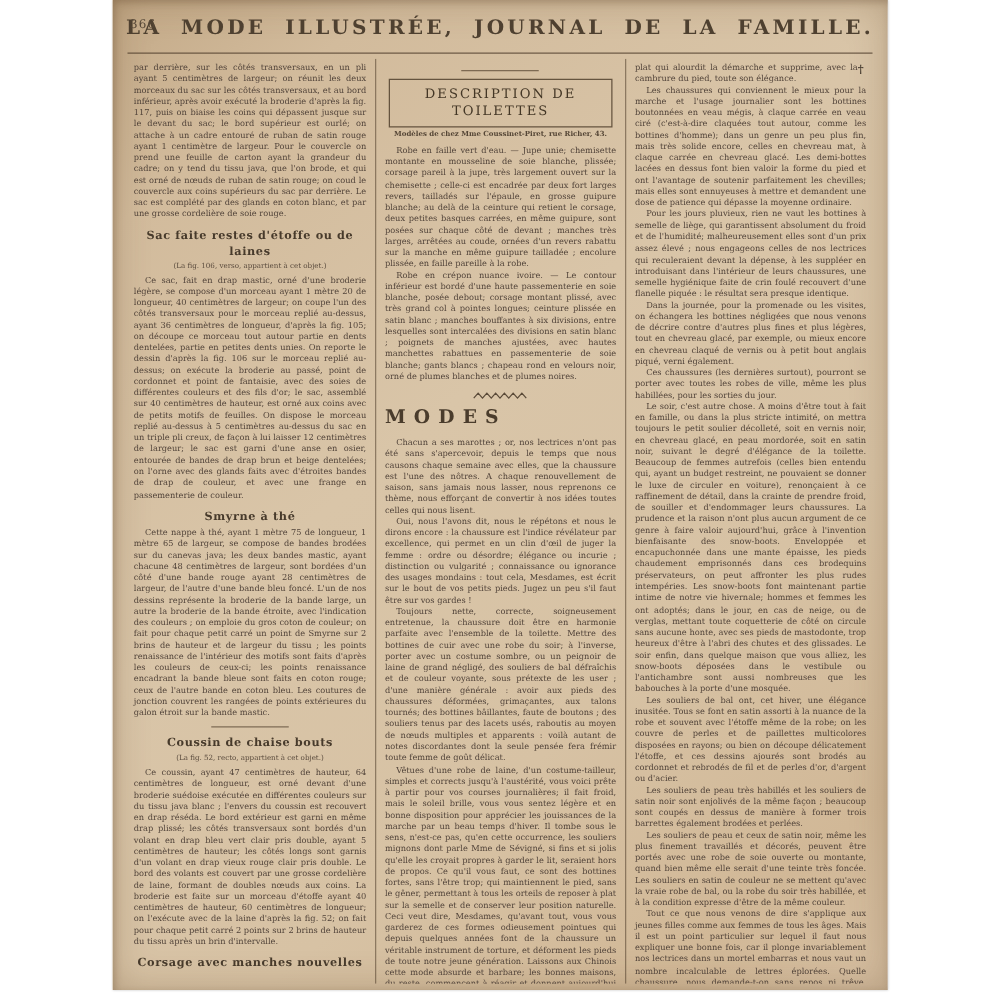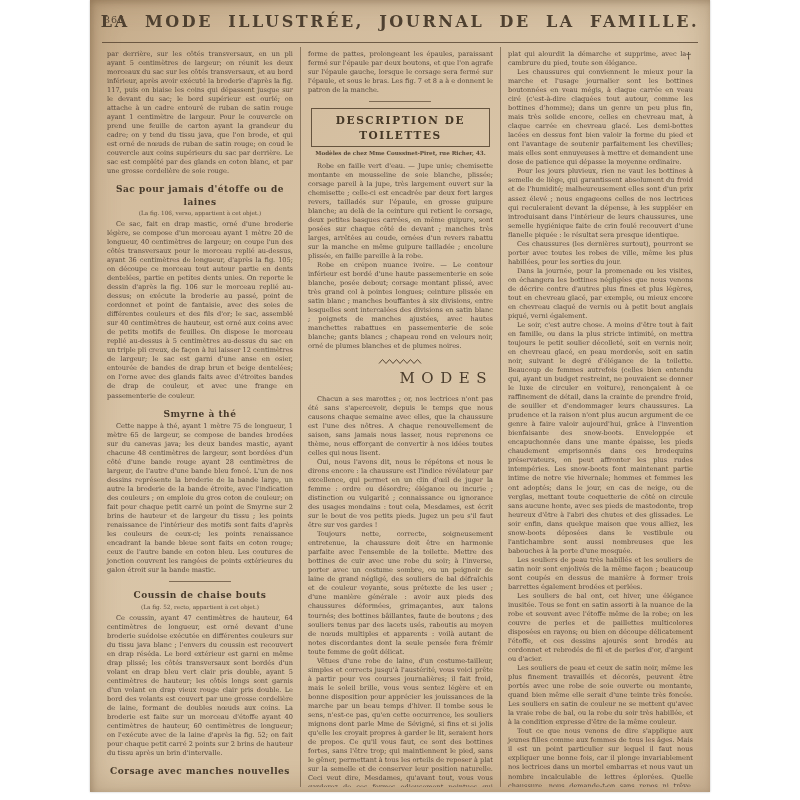--- a/index.html
+++ b/index.html
@@ -39,85 +39,84 @@
     letter-spacing:.5px;margin:7px 0 2px 0;text-indent:0;
   }
   .caption{
     font-size:5.7px;text-align:center;text-indent:0;margin:0 0 2px 0;color:#5a4b3d;
   }
   .hr-short{
     width:62px;border:0;border-top:1px solid rgba(78,60,42,.65);margin:6px auto;
   }
   .box-title{
     border:1.2px solid rgba(72,56,38,.8);margin:6px 3px 3px 3px;padding:4px 2px;
-    text-align:center;font-size:10.5px;font-weight:bold;letter-spacing:1.6px;color:#443726;
+    text-align:center;font-size:10.5px;font-weight:normal;letter-spacing:1.6px;color:#443726;
   }
   .box-caption{
     font-size:5.6px;font-weight:bold;text-align:center;text-indent:0;margin:0 0 4px 0;color:#554636;
   }
   .modes-title{
-    text-align:right;font-size:15px;letter-spacing:6.5px;color:#4a3c2c;
-    margin:3px 0 6px 0;text-indent:0;font-weight:400;
+    text-align:left;font-size:15px;letter-spacing:6.5px;color:#4a3c2c;
+    margin:3px 0 6px 0;text-indent:0;font-weight:700;
   }
   .ornament{display:block;margin:7px auto 0 auto;}
   .ital{}
   .dagger{float:right;font-weight:bold;font-size:9px;color:#453a2e;margin-right:2px;}
 </style>
 </head>
 <body>
 
 <div class="page">
 
   <div class="header">
     <span class="folio">366</span>
     <div class="journal-title">LA MODE ILLUSTRÉE, JOURNAL DE LA FAMILLE.</div>
   </div>
   <div class="header-rule"></div>
 
   <div class="columns">
 
     <div class="col">
       <p class="cont">par derrière, sur les côtés transversaux, en un pli ayant 5 centimètres de largeur; on réunit les deux morceaux du sac sur les côtés transversaux, et au bord inférieur, après avoir exécuté la broderie d'après la fig. 117, puis on biaise les coins qui dépassent jusque sur le devant du sac; le bord supérieur est ourlé; on attache à un cadre entouré de ruban de satin rouge ayant 1 centimètre de largeur. Pour le couvercle on prend une feuille de carton ayant la grandeur du cadre; on y tend du tissu java, que l'on brode, et qui est orné de nœuds de ruban de satin rouge; on coud le couvercle aux coins supérieurs du sac par derrière. Le sac est complété par des glands en coton blanc, et par une grosse cordelière de soie rouge.</p>
-      <div class="sec-h">Sac pour jamais d'étoffe ou de laines</div>
+      <div class="sec-h">Sac faite restes d'étoffe ou de laines</div>
       <p class="caption">(La fig. 106, verso, appartient à cet objet.)</p>
       <p>Ce sac, fait en drap mastic, orné d'une broderie légère, se compose d'un morceau ayant 1 mètre 20 de longueur, 40 centimètres de largeur; on coupe l'un des côtés transversaux pour le morceau replié au-dessus, ayant 36 centimètres de longueur, d'après la fig. 105; on découpe ce morceau tout autour partie en dents dentelées, partie en petites dents unies. On reporte le dessin d'après la fig. 106 sur le morceau replié au-dessus; on exécute la broderie au passé, point de cordonnet et point de fantaisie, avec des soies de différentes couleurs et des fils d'or; le sac, assemblé sur 40 centimètres de hauteur, est orné aux coins avec de petits motifs de feuilles. On dispose le morceau replié au-dessus à 5 centimètres au-dessus du sac en un triple pli creux, de façon à lui laisser 12 centimètres de largeur; le sac est garni d'une anse en osier, entourée de bandes de drap brun et beige dentelées; on l'orne avec des glands faits avec d'étroites bandes de drap de couleur, et avec une frange en passementerie de couleur.</p>
       <div class="sec-h">Smyrne à thé</div>
       <p>Cette nappe à thé, ayant 1 mètre 75 de longueur, 1 mètre 65 de largeur, se compose de bandes brodées sur du canevas java; les deux bandes mastic, ayant chacune 48 centimètres de largeur, sont bordées d'un côté d'une bande rouge ayant 28 centimètres de largeur, de l'autre d'une bande bleu foncé. L'un de nos dessins représente la broderie de la bande large, un autre la broderie de la bande étroite, avec l'indication des couleurs ; on emploie du gros coton de couleur; on fait pour chaque petit carré un point de Smyrne sur 2 brins de hauteur et de largeur du tissu ; les points renaissance de l'intérieur des motifs sont faits d'après les couleurs de ceux-ci; les points renaissance encadrant la bande bleue sont faits en coton rouge; ceux de l'autre bande en coton bleu. Les coutures de jonction couvrent les rangées de points extérieures du galon étroit sur la bande mastic.</p>
       <hr class="hr-short">
       <div class="sec-h">Coussin de chaise bouts</div>
       <p class="caption">(La fig. 52, recto, appartient à cet objet.)</p>
       <p>Ce coussin, ayant 47 centimètres de hauteur, 64 centimètres de longueur, est orné devant d'une broderie suédoise exécutée en différentes couleurs sur du tissu java blanc ; l'envers du coussin est recouvert en drap réséda. Le bord extérieur est garni en même drap plissé; les côtés transversaux sont bordés d'un volant en drap bleu vert clair pris double, ayant 5 centimètres de hauteur; les côtés longs sont garnis d'un volant en drap vieux rouge clair pris double. Le bord des volants est couvert par une grosse cordelière de laine, formant de doubles nœuds aux coins. La broderie est faite sur un morceau d'étoffe ayant 40 centimètres de hauteur, 60 centimètres de longueur; on l'exécute avec de la laine d'après la fig. 52; on fait pour chaque petit carré 2 points sur 2 brins de hauteur du tissu après un brin d'intervalle.</p>
       <div class="sec-h">Corsage avec manches nouvelles</div>
 
     </div>
 
     <div class="col">
-      <p class="cont">forme de pattes, prolongeant les épaules, paraissant fermé sur l'épaule par deux boutons, et que l'on agrafe sur l'épaule gauche, lorsque le corsage sera fermé sur l'épaule, et sous le bras. Les fig. 7 et 8 a à e donnent le patron de la manche.</p>
       <hr class="hr-short">
       <div class="box-title">DESCRIPTION DE TOILETTES</div>
       <p class="box-caption">Modèles de chez Mme Coussinet-Piret, rue Richer, 43.</p>
       <p><span class="ital">Robe en faille vert d'eau.</span><span> — Jupe unie; chemisette montante en mousseline de soie blanche, plissée; corsage pareil à la jupe, très largement ouvert sur la chemisette ; celle-ci est encadrée par deux fort larges revers, tailladés sur l'épaule, en grosse guipure blanche; au delà de la ceinture qui retient le corsage, deux petites basques carrées, en même guipure, sont posées sur chaque côté de devant ; manches très larges, arrêtées au coude, ornées d'un revers rabattu sur la manche en même guipure tailladée ; encolure plissée, en faille pareille à la robe.</span></p>
       <p><span class="ital">Robe en crépon nuance ivoire.</span><span> — Le contour inférieur est bordé d'une haute passementerie en soie blanche, posée debout; corsage montant plissé, avec très grand col à pointes longues; ceinture plissée en satin blanc ; manches bouffantes à six divisions, entre lesquelles sont intercalées des divisions en satin blanc ; poignets de manches ajustées, avec hautes manchettes rabattues en passementerie de soie blanche; gants blancs ; chapeau rond en velours noir, orné de plumes blanches et de plumes noires.</span></p>
       <svg class="ornament" width="44" height="7" viewBox="0 0 44 7">
           <path d="M1 5.5 L4.5 1.5 L8 5.5 L11.5 1.5 L15 5.5 L18.5 1.5 L22 5.5 L25.5 1.5 L29 5.5 L32.5 1.5 L36 5.5 L39.5 1.5 L43 5.5" fill="none" stroke="#5a4a38" stroke-width="1"></path>
         </svg>
       <div class="modes-title">MODES</div>
       <p>Chacun a ses marottes ; or, nos lectrices n'ont pas été sans s'apercevoir, depuis le temps que nous causons chaque semaine avec elles, que la chaussure est l'une des nôtres. A chaque renouvellement de saison, sans jamais nous lasser, nous reprenons ce thème, nous efforçant de convertir à nos idées toutes celles qui nous lisent.</p>
       <p>Oui, nous l'avons dit, nous le répétons et nous le dirons encore : la chaussure est l'indice révélateur par excellence, qui permet en un clin d'œil de juger la femme : ordre ou désordre; élégance ou incurie ; distinction ou vulgarité ; connaissance ou ignorance des usages mondains : tout cela, Mesdames, est écrit sur le bout de vos petits pieds. Jugez un peu s'il faut être sur vos gardes !</p>
       <p>Toujours nette, correcte, soigneusement entretenue, la chaussure doit être en harmonie parfaite avec l'ensemble de la toilette. Mettre des bottines de cuir avec une robe du soir; à l'inverse, porter avec un costume sombre, ou un peignoir de laine de grand négligé, des souliers de bal défraîchis et de couleur voyante, sous prétexte de les user ; d'une manière générale : avoir aux pieds des chaussures déformées, grimaçantes, aux talons tournés; des bottines bâillantes, faute de boutons ; des souliers tenus par des lacets usés, raboutis au moyen de nœuds multiples et apparents : voilà autant de notes discordantes dont la seule pensée fera frémir toute femme de goût délicat.</p>
       <p>Vêtues d'une robe de laine, d'un costume-tailleur, simples et corrects jusqu'à l'austérité, vous voici prête à partir pour vos courses journalières; il fait froid, mais le soleil brille, vous vous sentez légère et en bonne disposition pour apprécier les jouissances de la marche par un beau temps d'hiver. Il tombe sous le sens, n'est-ce pas, qu'en cette occurrence, les souliers mignons dont parle Mme de Sévigné, si fins et si jolis qu'elle les croyait propres à garder le lit, seraient hors de propos. Ce qu'il vous faut, ce sont des bottines fortes, sans l'être trop; qui maintiennent le pied, sans le gêner, permettant à tous les orteils de reposer à plat sur la semelle et de conserver leur position naturelle. Ceci veut dire, Mesdames, qu'avant tout, vous vous garderez de ces formes odieusement pointues qui depuis quelques années font de la chaussure un véritable instrument de torture, et déforment les pieds de toute notre jeune génération. Laissons aux Chinois cette mode absurde et barbare; les bonnes maisons, du reste, commencent à réagir et donnent aujourd'hui à toutes leurs chaussures une forme plus rationnelle. Exigez donc, quoi qu'on vous dise, des semelles aux bouts gracieusement arrondis et, si vous voulez nous en croire, préférez le talon un peu évidé, de moyenne hauteur, au talon anglais large et</p>
     </div>
 
     <div class="col">
       <p class="cont"><span class="dagger">†</span><span>plat qui alourdit la démarche et supprime, avec la cambrure du pied, toute son élégance.</span></p>
       <p>Les chaussures qui conviennent le mieux pour la marche et l'usage journalier sont les bottines boutonnées en veau mégis, à claque carrée en veau ciré (c'est-à-dire claquées tout autour, comme les bottines d'homme); dans un genre un peu plus fin, mais très solide encore, celles en chevreau mat, à claque carrée en chevreau glacé. Les demi-bottes lacées en dessus font bien valoir la forme du pied et ont l'avantage de soutenir parfaitement les chevilles; mais elles sont ennuyeuses à mettre et demandent une dose de patience qui dépasse la moyenne ordinaire.</p>
       <p>Pour les jours pluvieux, rien ne vaut les bottines à semelle de liège, qui garantissent absolument du froid et de l'humidité; malheureusement elles sont d'un prix assez élevé ; nous engageons celles de nos lectrices qui reculeraient devant la dépense, à les suppléer en introduisant dans l'intérieur de leurs chaussures, une semelle hygiénique faite de crin foulé recouvert d'une flanelle piquée : le résultat sera presque identique.</p>
+      <p>Dans la journée, pour la promenade ou les visites, on échangera les bottines négligées que nous venons de décrire contre d'autres plus fines et plus légères, tout en chevreau glacé, par exemple, ou mieux encore en chevreau claqué de vernis ou à petit bout anglais piqué, verni également.</p>
       <p>Ces chaussures (les dernières surtout), pourront se porter avec toutes les robes de ville, même les plus habillées, pour les sorties du jour.</p>
-      <p>Dans la journée, pour la promenade ou les visites, on échangera les bottines négligées que nous venons de décrire contre d'autres plus fines et plus légères, tout en chevreau glacé, par exemple, ou mieux encore en chevreau claqué de vernis ou à petit bout anglais piqué, verni également.</p>
       <p>Le soir, c'est autre chose. A moins d'être tout à fait en famille, ou dans la plus stricte intimité, on mettra toujours le petit soulier décolleté, soit en vernis noir, en chevreau glacé, en peau mordorée, soit en satin noir, suivant le degré d'élégance de la toilette. Beaucoup de femmes autrefois (celles bien entendu qui, ayant un budget restreint, ne pouvaient se donner le luxe de circuler en voiture), renonçaient à ce raffinement de détail, dans la crainte de prendre froid, de souiller et d'endommager leurs chaussures. La prudence et la raison n'ont plus aucun argument de ce genre à faire valoir aujourd'hui, grâce à l'invention bienfaisante des snow-boots. Enveloppée et encapuchonnée dans une mante épaisse, les pieds chaudement emprisonnés dans ces brodequins préservateurs, on peut affronter les plus rudes intempéries. Les snow-boots font maintenant partie intime de notre vie hivernale; hommes et femmes les ont adoptés; dans le jour, en cas de neige, ou de verglas, mettant toute coquetterie de côté on circule sans aucune honte, avec ses pieds de mastodonte, trop heureux d'être à l'abri des chutes et des glissades. Le soir enfin, dans quelque maison que vous alliez, les snow-boots déposées dans le vestibule ou l'antichambre sont aussi nombreuses que les babouches à la porte d'une mosquée.</p>
+      <p>Les souliers de bal ont, cet hiver, une élégance inusitée. Tous se font en satin assorti à la nuance de la robe et souvent avec l'étoffe même de la robe; on les couvre de perles et de paillettes multicolores disposées en rayons; ou bien on découpe délicatement l'étoffe, et ces dessins ajourés sont brodés au cordonnet et rebrodés de fil et de perles d'or, d'argent ou d'acier.</p>
       <p>Les souliers de peau très habillés et les souliers de satin noir sont enjolivés de la même façon ; beaucoup sont coupés en dessus de manière à former trois barrettes également brodées et perlées.</p>
-      <p>Les souliers de bal ont, cet hiver, une élégance inusitée. Tous se font en satin assorti à la nuance de la robe et souvent avec l'étoffe même de la robe; on les couvre de perles et de paillettes multicolores disposées en rayons; ou bien on découpe délicatement l'étoffe, et ces dessins ajourés sont brodés au cordonnet et rebrodés de fil et de perles d'or, d'argent ou d'acier.</p>
       <p>Les souliers de peau et ceux de satin noir, même les plus finement travaillés et décorés, peuvent être portés avec une robe de soie ouverte ou montante, quand bien même elle serait d'une teinte très foncée. Les souliers en satin de couleur ne se mettent qu'avec la vraie robe de bal, ou la robe du soir très habillée, et à la condition expresse d'être de la même couleur.</p>
       <p>Tout ce que nous venons de dire s'applique aux jeunes filles comme aux femmes de tous les âges. Mais il est un point particulier sur lequel il faut nous expliquer une bonne fois, car il plonge invariablement nos lectrices dans un mortel embarras et nous vaut un nombre incalculable de lettres éplorées. Quelle chaussure, nous demande-t-on sans repos ni trêve, doit porter une demoiselle d'honneur ? Qu'on se tranquillise : cette dignité est complaisante et n'impose ni costume particulier, ni chaussures d'un genre spécial. Le petit soulier décolleté ordinaire en peau est adopté d'une manière à peu près absolue pour les toilettes de quêteuses; en vernis noir ou en chevreau</p>
     </div>
 
   </div>
 </div>
 
 </body></html>

